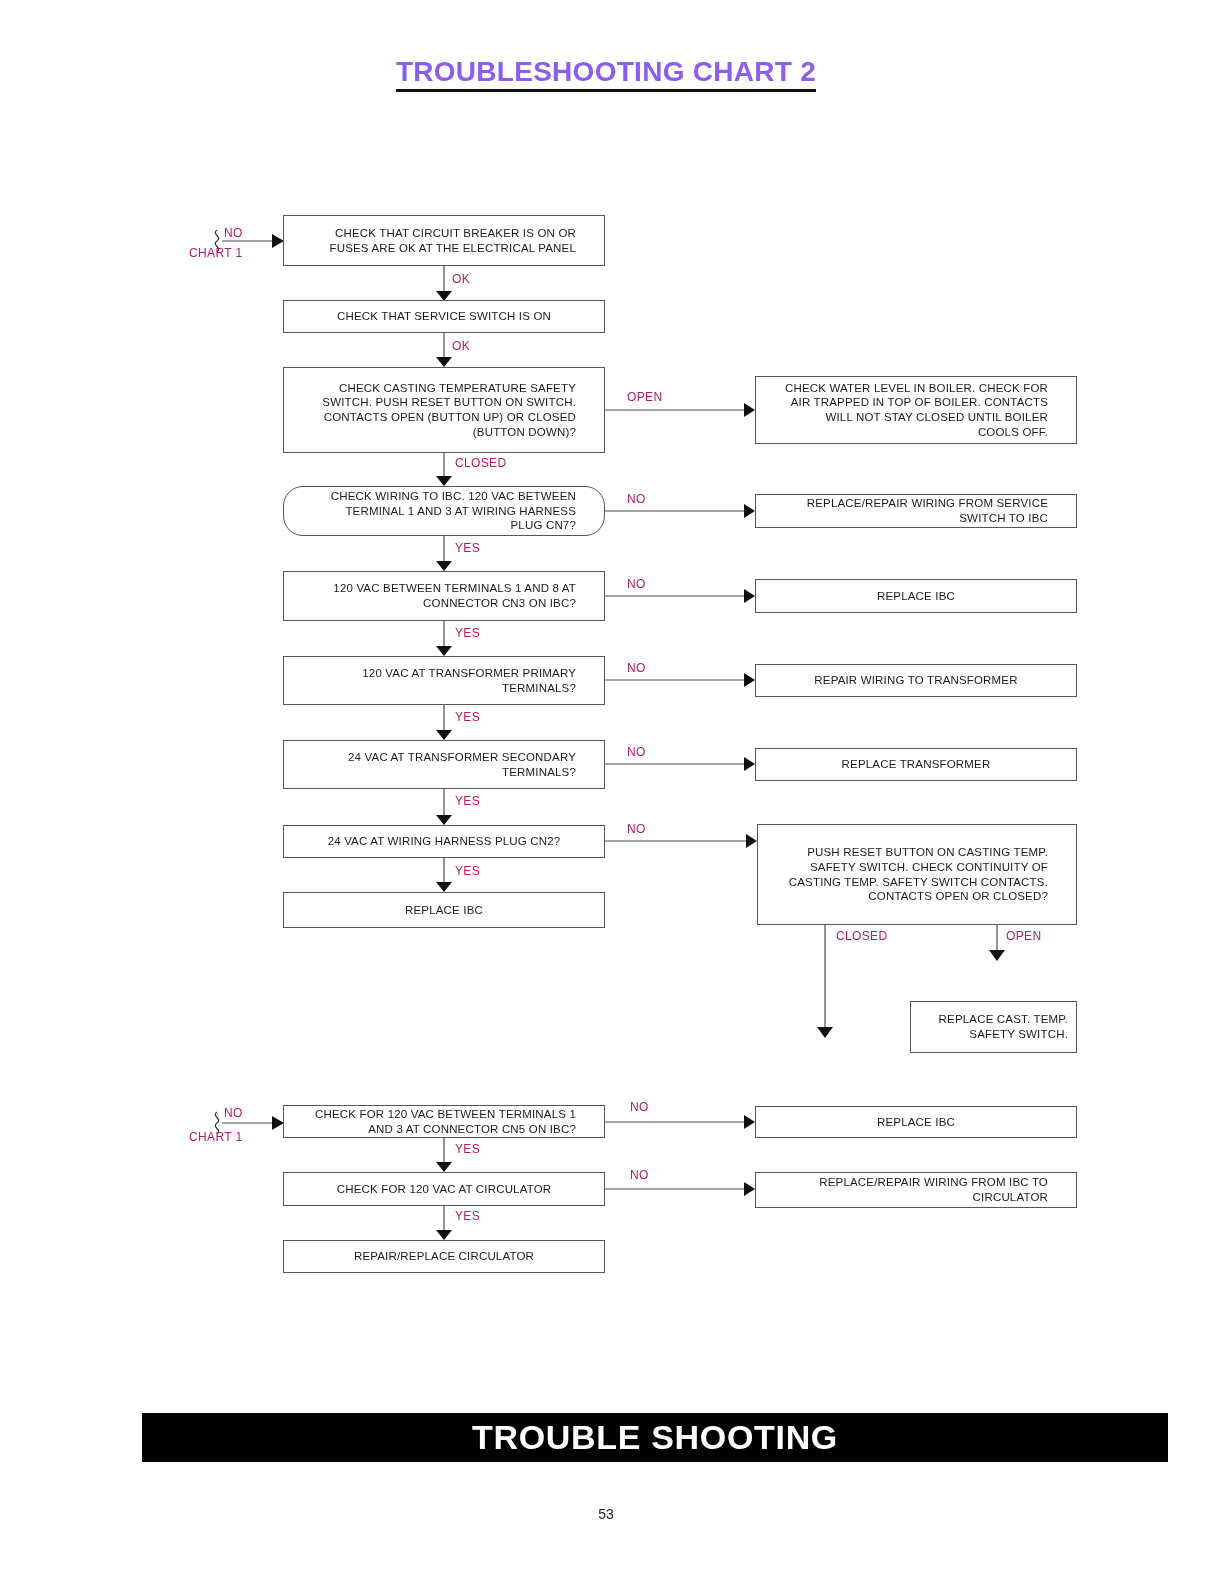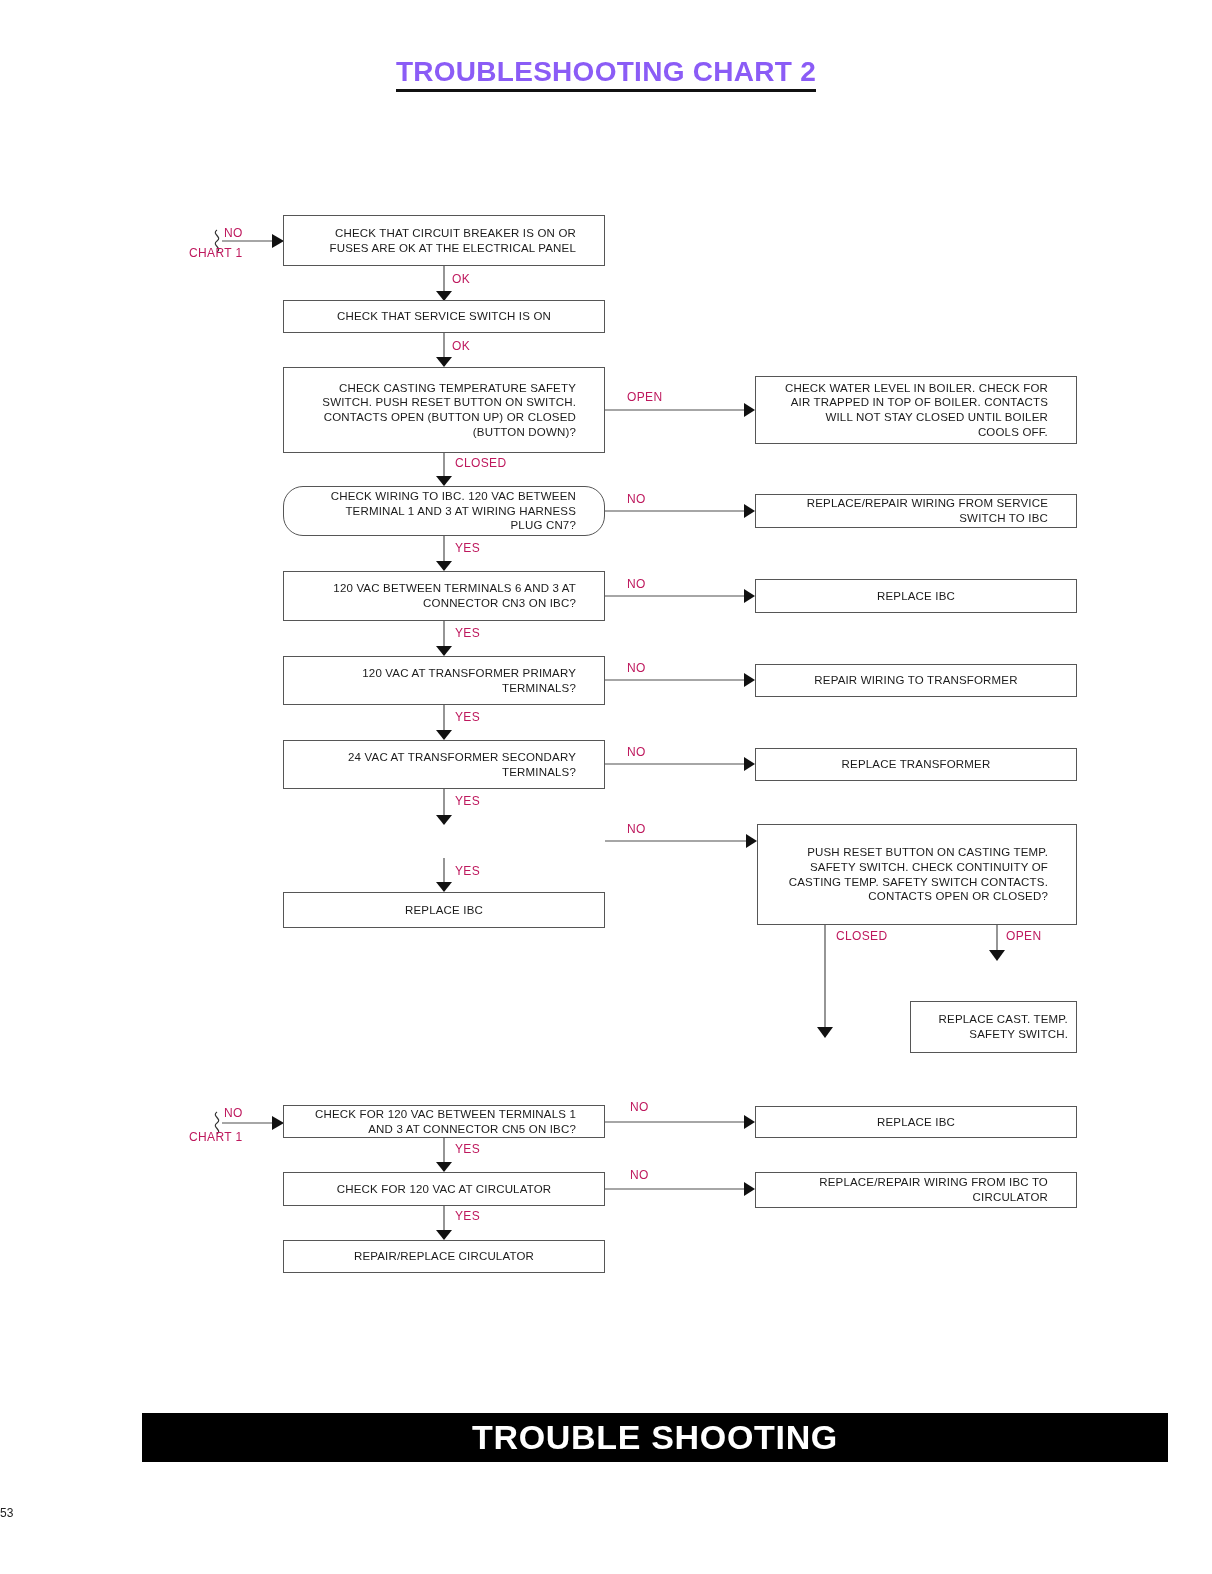--- a/index.html
+++ b/index.html
@@ -23,21 +23,21 @@
     position:absolute;font-size:12px;color:#be185d;letter-spacing:.03em;
     white-space:nowrap;
     text-align:right;
   }
   svg.wires{position:absolute;left:0;top:0;width:1212px;height:1574px;pointer-events:none;}
   .banner{
     position:absolute;left:142px;top:1413px;width:1026px;height:49px;background:#000;
     color:#fff;display:flex;align-items:center;justify-content:center;
     font-size:34px;font-weight:bold;letter-spacing:.02em;
   }
-  .pagenum{position:absolute;left:0;right:0;top:1506px;text-align:left;font-size:12px;color:#222;}
+  .pagenum{position:absolute;left:0;right:0;top:1506px;text-align:center;font-size:14px;color:#222;}
 </style>
 </head>
 <body>
 
 <div class="page">
 
   <div class="title-wrap">
     <span>TROUBLESHOOTING CHART 2</span>
   </div>
 
@@ -113,32 +113,33 @@
   <span class="lbl" style="left:452px;top:339px;">OK</span>
 
   <div class="node" style="left:283px;top:367px;width:322px;height:86px;">CHECK CASTING TEMPERATURE SAFETY SWITCH. PUSH RESET BUTTON ON SWITCH. CONTACTS OPEN (BUTTON UP) OR CLOSED (BUTTON DOWN)?</div>
   <span class="lbl" style="left:627px;top:390px;">OPEN</span>
   <span class="lbl" style="left:455px;top:456px;">CLOSED</span>
 
   <div class="node" style="left:283px;top:486px;width:322px;height:50px;border-radius:20px;">CHECK WIRING TO IBC. 120 VAC BETWEEN TERMINAL 1 AND 3 AT WIRING HARNESS PLUG CN7?</div>
   <span class="lbl" style="left:627px;top:492px;">NO</span>
   <span class="lbl" style="left:455px;top:541px;">YES</span>
 
-  <div class="node" style="left:283px;top:571px;width:322px;height:50px;">120 VAC BETWEEN TERMINALS 6 AND 3 AT CONNECTOR CN3 ON IBC?</div>
+  <div class="node" style="left:283px;top:571px;width:322px;height:50px;">120 VAC BETWEEN TERMINALS 1 AND 8 AT CONNECTOR CN3 ON IBC?</div>
   <span class="lbl" style="left:627px;top:577px;">NO</span>
   <span class="lbl" style="left:455px;top:626px;">YES</span>
 
   <div class="node" style="left:283px;top:656px;width:322px;height:49px;">120 VAC AT TRANSFORMER PRIMARY TERMINALS?</div>
   <span class="lbl" style="left:627px;top:661px;">NO</span>
   <span class="lbl" style="left:455px;top:710px;">YES</span>
 
   <div class="node" style="left:283px;top:740px;width:322px;height:49px;">24 VAC AT TRANSFORMER SECONDARY TERMINALS?</div>
   <span class="lbl" style="left:627px;top:745px;">NO</span>
   <span class="lbl" style="left:455px;top:794px;">YES</span>
 
+  <div class="node" style="left:283px;top:825px;width:322px;height:33px;">24 VAC AT WIRING HARNESS PLUG CN2?</div>
   <span class="lbl" style="left:627px;top:822px;">NO</span>
   <span class="lbl" style="left:455px;top:864px;">YES</span>
 
   <div class="node" style="left:283px;top:892px;width:322px;height:36px;">REPLACE IBC</div>
 
   <div class="node" style="left:755px;top:376px;width:322px;height:68px;">CHECK WATER LEVEL IN BOILER. CHECK FOR AIR TRAPPED IN TOP OF BOILER. CONTACTS WILL NOT STAY CLOSED UNTIL BOILER COOLS OFF.</div>
   <div class="node" style="left:755px;top:494px;width:322px;height:34px;">REPLACE/REPAIR WIRING FROM SERVICE SWITCH TO IBC</div>
   <div class="node" style="left:755px;top:579px;width:322px;height:34px;">REPLACE IBC</div>
   <div class="node" style="left:755px;top:748px;width:322px;height:33px;">REPLACE TRANSFORMER</div>
   <div class="node" style="left:755px;top:664px;width:322px;height:33px;">REPAIR WIRING TO TRANSFORMER</div>

